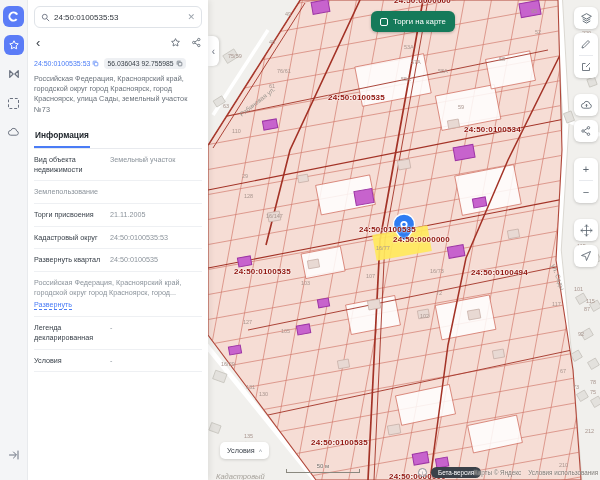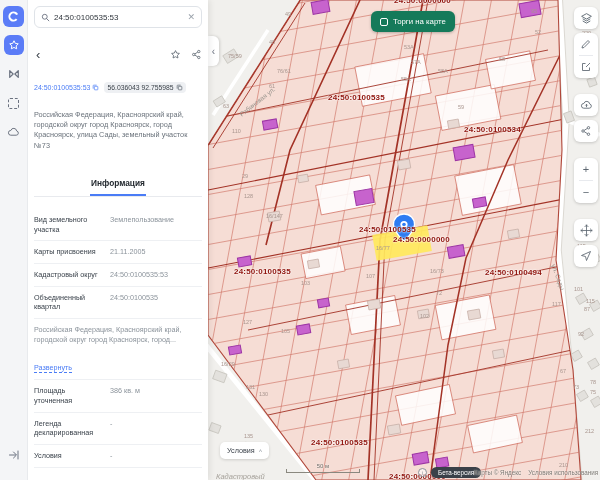--- a/index.html
+++ b/index.html
@@ -8,41 +8,41 @@
 
   
   .rail { width:28px; background:#f4f5f7; border-right:1px solid #e8eaed; display:flex; flex-direction:column; align-items:center; padding:6px 0; position:relative; z-index:30; }
   .rail .logo { width:21px; height:21px; border-radius:6px; background:#5b7cf7; display:flex; align-items:center; justify-content:center; margin-bottom:8px; cursor:pointer; }
   .rail .railbtn { width:20px; height:20px; border-radius:6px; display:flex; align-items:center; justify-content:center; margin-bottom:9px; color:#6b7280; cursor:pointer; }
   .rail .railbtn.active { background:#5b7cf7; color:#fff; }
   .rail .spacer { flex:1; }
   .dashed-sq { width:11px; height:11px; border:1.3px dashed #6b7280; border-radius:2px; }
 
   
-  .panel { width:180px; background:#fff; position:relative; z-index:20; box-shadow:2px 0 6px rgba(0,0,0,.08); display:flex; flex-direction:column; padding:6px 6px 0 6px; overflow:hidden;gap:12px; }
+  .panel { width:180px; background:#fff; position:relative; z-index:20; box-shadow:2px 0 6px rgba(0,0,0,.08); display:flex; flex-direction:column; padding:6px 6px 0 6px; overflow:hidden; }
   .searchbox { display:flex; align-items:center; gap:4px; border:1px solid #dfe3e8; border-radius:6px; height:22px; padding:0 6px; }
   .searchbox input { border:0; outline:0; flex:1; font-size:8px; color:#2f353c; font-family:inherit; min-width:0; background:transparent; }
   .clear-x { color:#9aa2ab; font-size:9px; cursor:pointer; line-height:1; }
   .actions { display:flex; align-items:center; height:22px; margin-top:3px; }
   .back { color:#3c434b; font-size:13px; cursor:pointer; padding:0 2px; line-height:1; }
   .actions .gap { flex:1; }
   .act-ic { color:#5b6570; margin-left:10px; cursor:pointer; display:flex; }
   .title { font-size:8.5px; font-weight:bold; color:#1d232a; margin-top:5px; white-space:nowrap; overflow:hidden; }
   .chips { display:flex; align-items:center; gap:5px; margin-top:5px; }
   .chip-link { color:#4a7cf6; font-size:7px; display:flex; align-items:center; gap:2px; cursor:pointer; white-space:nowrap; }
   .chip-gray { background:#eef0f3; border-radius:4px; padding:2px 3px; font-size:6.8px; color:#3c434b; display:flex; align-items:center; gap:2px; cursor:pointer; white-space:nowrap; }
   .address { font-size:7.3px; color:#6a727b; line-height:1.4; margin-top:5px; }
   .report-btn { margin-top:7px; height:22px; border:0; border-radius:5px; background:#16a065; color:#fff; font-size:8.3px; font-family:inherit; cursor:pointer; width:100%; }
-  .tabs { border-bottom:1px solid #e8eaee; margin-top:9px;text-align:center; }
+  .tabs { border-bottom:1px solid #e8eaee; margin-top:9px; }
   .tab { display:inline-block; font-size:8.3px; font-weight:bold; color:#22282e; padding:0 1px 6px 1px; border-bottom:2px solid #4a7cf6; cursor:pointer; }
   .rows { flex:1; overflow:hidden; }
   .irow { display:flex; gap:6px; padding:6px 0; border-bottom:1px solid #eef0f3; }
   .irow .lbl { width:70px; flex:none; font-size:7.2px; color:#39414a; line-height:1.35; }
   .irow .val { flex:1; font-size:7.2px; color:#8b939b; line-height:1.35; }
-  .expand-link { color:#4a7cf6; border-bottom:1px dashed #4a7cf6; cursor:pointer; display:inline-block; margin-top:18px; }
+  .expand-link { color:#4a7cf6; border-bottom:1px dashed #4a7cf6; cursor:pointer; display:inline-block; margin-top:2px; }
 
   
   .map { position:relative; width:392px; height:480px; background:#f1f0ed; overflow:hidden; }
   .map svg.base { position:absolute; left:0; top:0; }
   .collapse-tab { position:absolute; left:0; top:36px; width:11px; height:30px; background:#fff; border-radius:0 6px 6px 0; box-shadow:1px 0 3px rgba(0,0,0,.15); display:flex; align-items:center; justify-content:center; color:#6b7280; font-size:10px; cursor:pointer; z-index:6; }
   .qlabel { position:absolute; font-size:8px; font-weight:bold; color:#8f130c; letter-spacing:.2px; white-space:nowrap; text-shadow:0 0 2px #fff,0 0 2px #fff; z-index:3; pointer-events:none; }
   .pnum { position:absolute; font-size:5.5px; color:#a9968f; white-space:nowrap; z-index:2; pointer-events:none; }
   .street { position:absolute; font-size:6.5px; color:#97938c; white-space:nowrap; z-index:2; pointer-events:none; transform-origin:left top; }
   .place-label { position:absolute; font-size:7.5px; font-style:italic; color:#a5a19a; z-index:2; }
 
@@ -141,51 +141,50 @@
           <path d="M16 4H6a2 2 0 0 0-2 2v10" fill="none" stroke="#5b6570" stroke-width="2.4"></path>
         </svg>
     </span>
   </div>
   <div class="address">Российская Федерация, Красноярский край, городской округ город Красноярск, город Красноярск, улица Сады, земельный участок №73</div>
   <div class="tabs">
     <span class="tab">Информация</span>
   </div>
   <div class="rows">
       <div class="irow">
-        <div class="lbl">Вид земельного участка</div>
+        <div class="lbl">Вид объекта недвижимости</div>
+        <div class="val">
+          <div>Земельный участок</div>
+        </div>
+      </div>
+      <div class="irow">
         <div class="val">
           <div>Землепользование</div>
         </div>
       </div>
       <div class="irow">
-        <div class="lbl">Карты присвоения</div>
+        <div class="lbl">Торги присвоения</div>
         <div class="val">
           <div>21.11.2005</div>
         </div>
       </div>
       <div class="irow">
         <div class="lbl">Кадастровый округ</div>
         <div class="val">
           <div>24:50:0100535:53</div>
         </div>
       </div>
       <div class="irow">
-        <div class="lbl">Объединенный квартал</div>
+        <div class="lbl">Развернуть квартал</div>
         <div class="val">
           <div>24:50:0100535</div>
         </div>
       </div>
       <div class="irow">
         <div class="val"><div>Российская Федерация, Красноярский край, городской округ город Красноярск, город...</div><span class="expand-link">Развернуть</span></div>
-      </div>
-      <div class="irow">
-        <div class="lbl">Площадь уточненная</div>
-        <div class="val">
-          <div>386 кв. м</div>
-        </div>
       </div>
       <div class="irow">
         <div class="lbl">Легенда декларированная</div>
         <div class="val">
           <div>-</div>
         </div>
       </div>
       <div class="irow">
         <div class="lbl">Условия</div>
         <div class="val">
@@ -353,21 +352,21 @@
 
   <div class="collapse-tab">‹</div>
 
   <div id="quarter-labels">
       <span class="qlabel" style="left: 186px; top: -4px;">24:50:0000000</span>
       <span class="qlabel" style="left: 120px; top: 93px;">24:50:0100535</span>
       <span class="qlabel" style="left: 256px; top: 125px;">24:50:0100534</span>
       <span class="qlabel" style="left: 151px; top: 225px;">24:50:0100535</span>
       <span class="qlabel" style="left: 185px; top: 235px;">24:50:0000000</span>
       <span class="qlabel" style="left: 26px; top: 267px;">24:50:0100535</span>
-      <span class="qlabel" style="left: 277px; top: 268px;">24:50:0100494</span>
+      <span class="qlabel" style="left: 263px; top: 268px;">24:50:0100494</span>
       <span class="qlabel" style="left: 103px; top: 438px;">24:50:0100535</span>
       <span class="qlabel" style="left: 181px; top: 472px;">24:50:0000000</span>
     </div>
   <div id="parcel-numbers">
       <span class="pnum" style="left: 323px; top: 8px;">95</span>
       <span class="pnum" style="left: 327px; top: 29px;">52</span>
       <span class="pnum" style="left: 291px; top: 56px;">58</span>
       <span class="pnum" style="left: 230px; top: 68px;">58А</span>
       <span class="pnum" style="left: 206px; top: 24px;">54А</span>
       <span class="pnum" style="left: 203px; top: 59px;">57А</span>

